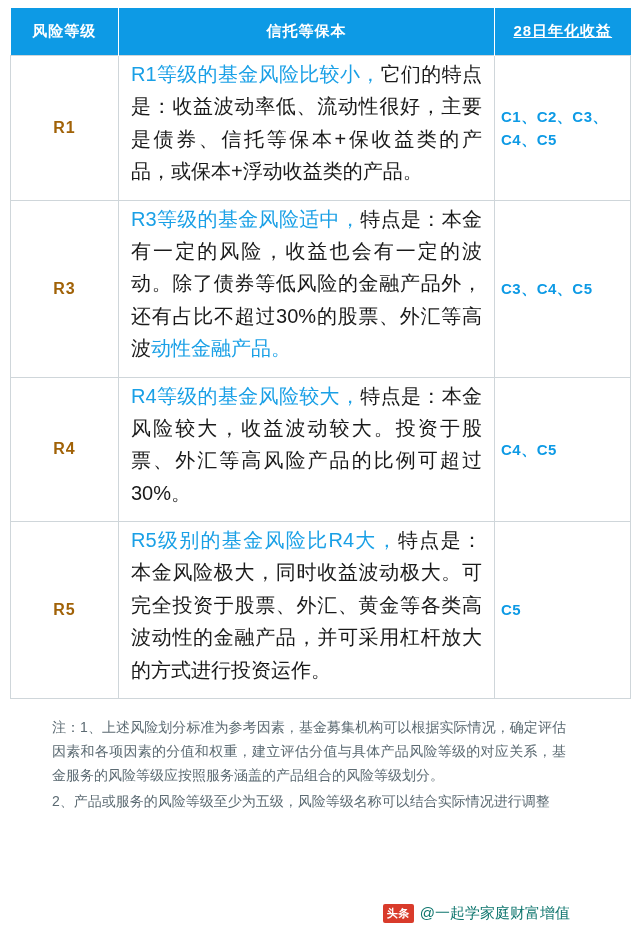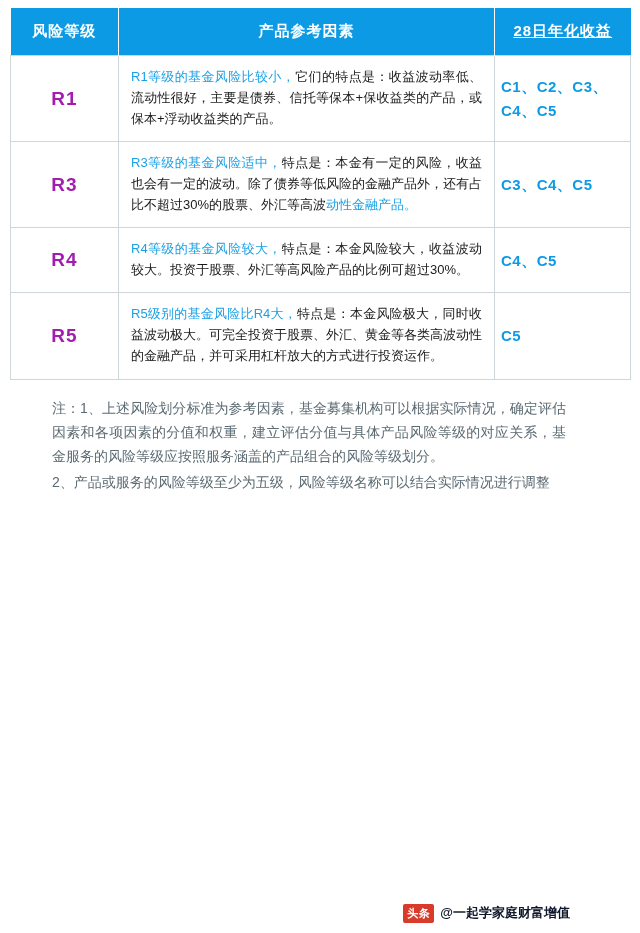--- a/index.html
+++ b/index.html
@@ -44,28 +44,28 @@
   }
   thead th:last-child { border-right: none; text-decoration: underline; }
 
   tbody td {
     border: 1px solid #cfd6da;
     vertical-align: middle;
     background: #ffffff;
   }
   tbody td.level {
     text-align: center;
-    color: #a21caf;
-    font-size: 19px;
+    color: #a16207;
+    font-size: 16px;
     font-weight: bold;
     letter-spacing: 1px;
   }
   tbody td.desc {
-    padding: 10px 12px 12px 12px;
-    font-size: 13px;
+    padding: 2px 12px 12px 12px;
+    font-size: 20px;
     line-height: 1.62;
     color: #1a1a1a;
     text-align: justify;
   }
   tbody td.yield {
     text-align: left;
     color: #0d9ae5;
     font-size: 15px;
     font-weight: bold;
     line-height: 1.55;
@@ -85,54 +85,53 @@
     margin-left: 36px;
   }
   .note p {
     margin: 0 0 2px 0;
   }
   .footer {
     position: absolute;
     right: 14px;
     bottom: 10px;
     display: flex;
-    align-items: flex-start;
+    align-items: flex-end;
     gap: 6px;
   }
   .footer .tt-logo {
     display: inline-block;
     background: #d93b2b;
     color: #ffffff;
     font-size: 11px;
     font-weight: bold;
     padding: 2px 4px;
     border-radius: 2px;
     letter-spacing: 0.5px;
   }
   .footer .tt-text {
-    font-size: 13px;
-    color: #0f172a;
-    font-weight: bold;
+    font-size: 15px;
+    color: #0f766e;
   }
 </style>
 </head>
 <body>
 
 <div class="page">
 
   <table class="risk-table">
     <colgroup>
       <col class="c1">
         <col class="c2">
         <col class="c3">
     </colgroup>
     <thead>
       <tr>
         <th>风险等级</th>
-        <th>产品参考因素</th>
+        <th>信托等保本</th>
         <th>28日年化收益</th>
       </tr>
     </thead>
     <tbody>
       <tr>
         <td class="level">R1</td>
         <td class="desc"><span class="hl">R1等级的基金风险比较小，</span><span>它们的特点是：收益波动率低、流动性很好，主要是债券、信托等保本+保收益类的产品，或保本+浮动收益类的产品。</span></td>
         <td class="yield">C1、C2、C3、C4、C5</td>
       </tr>
       <tr>

